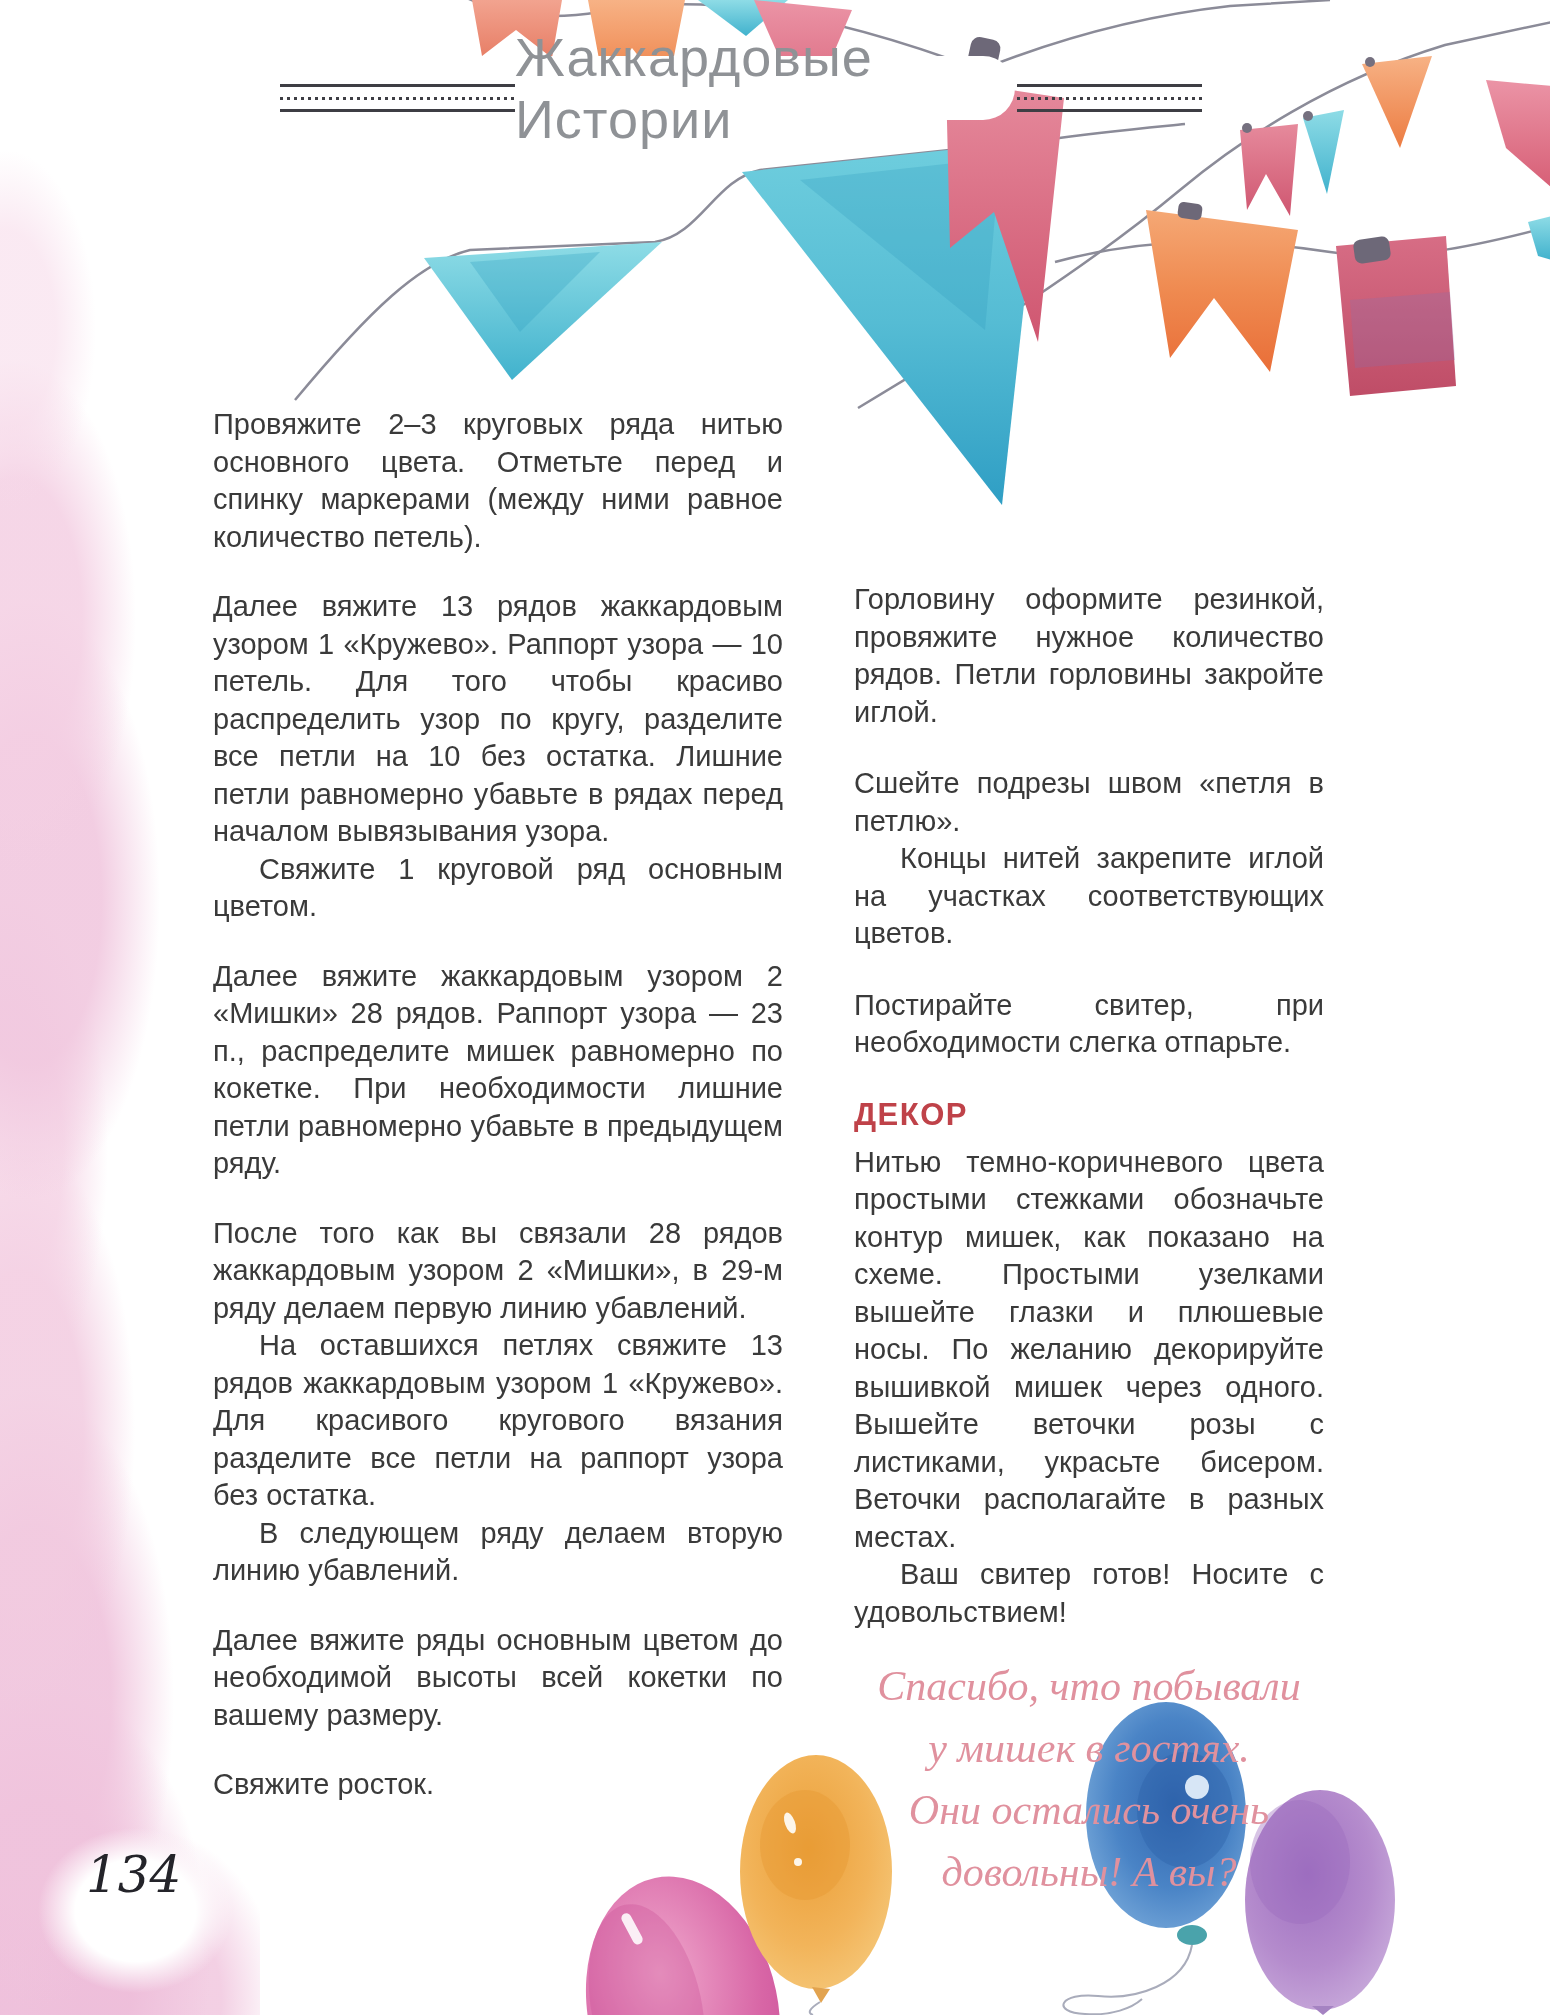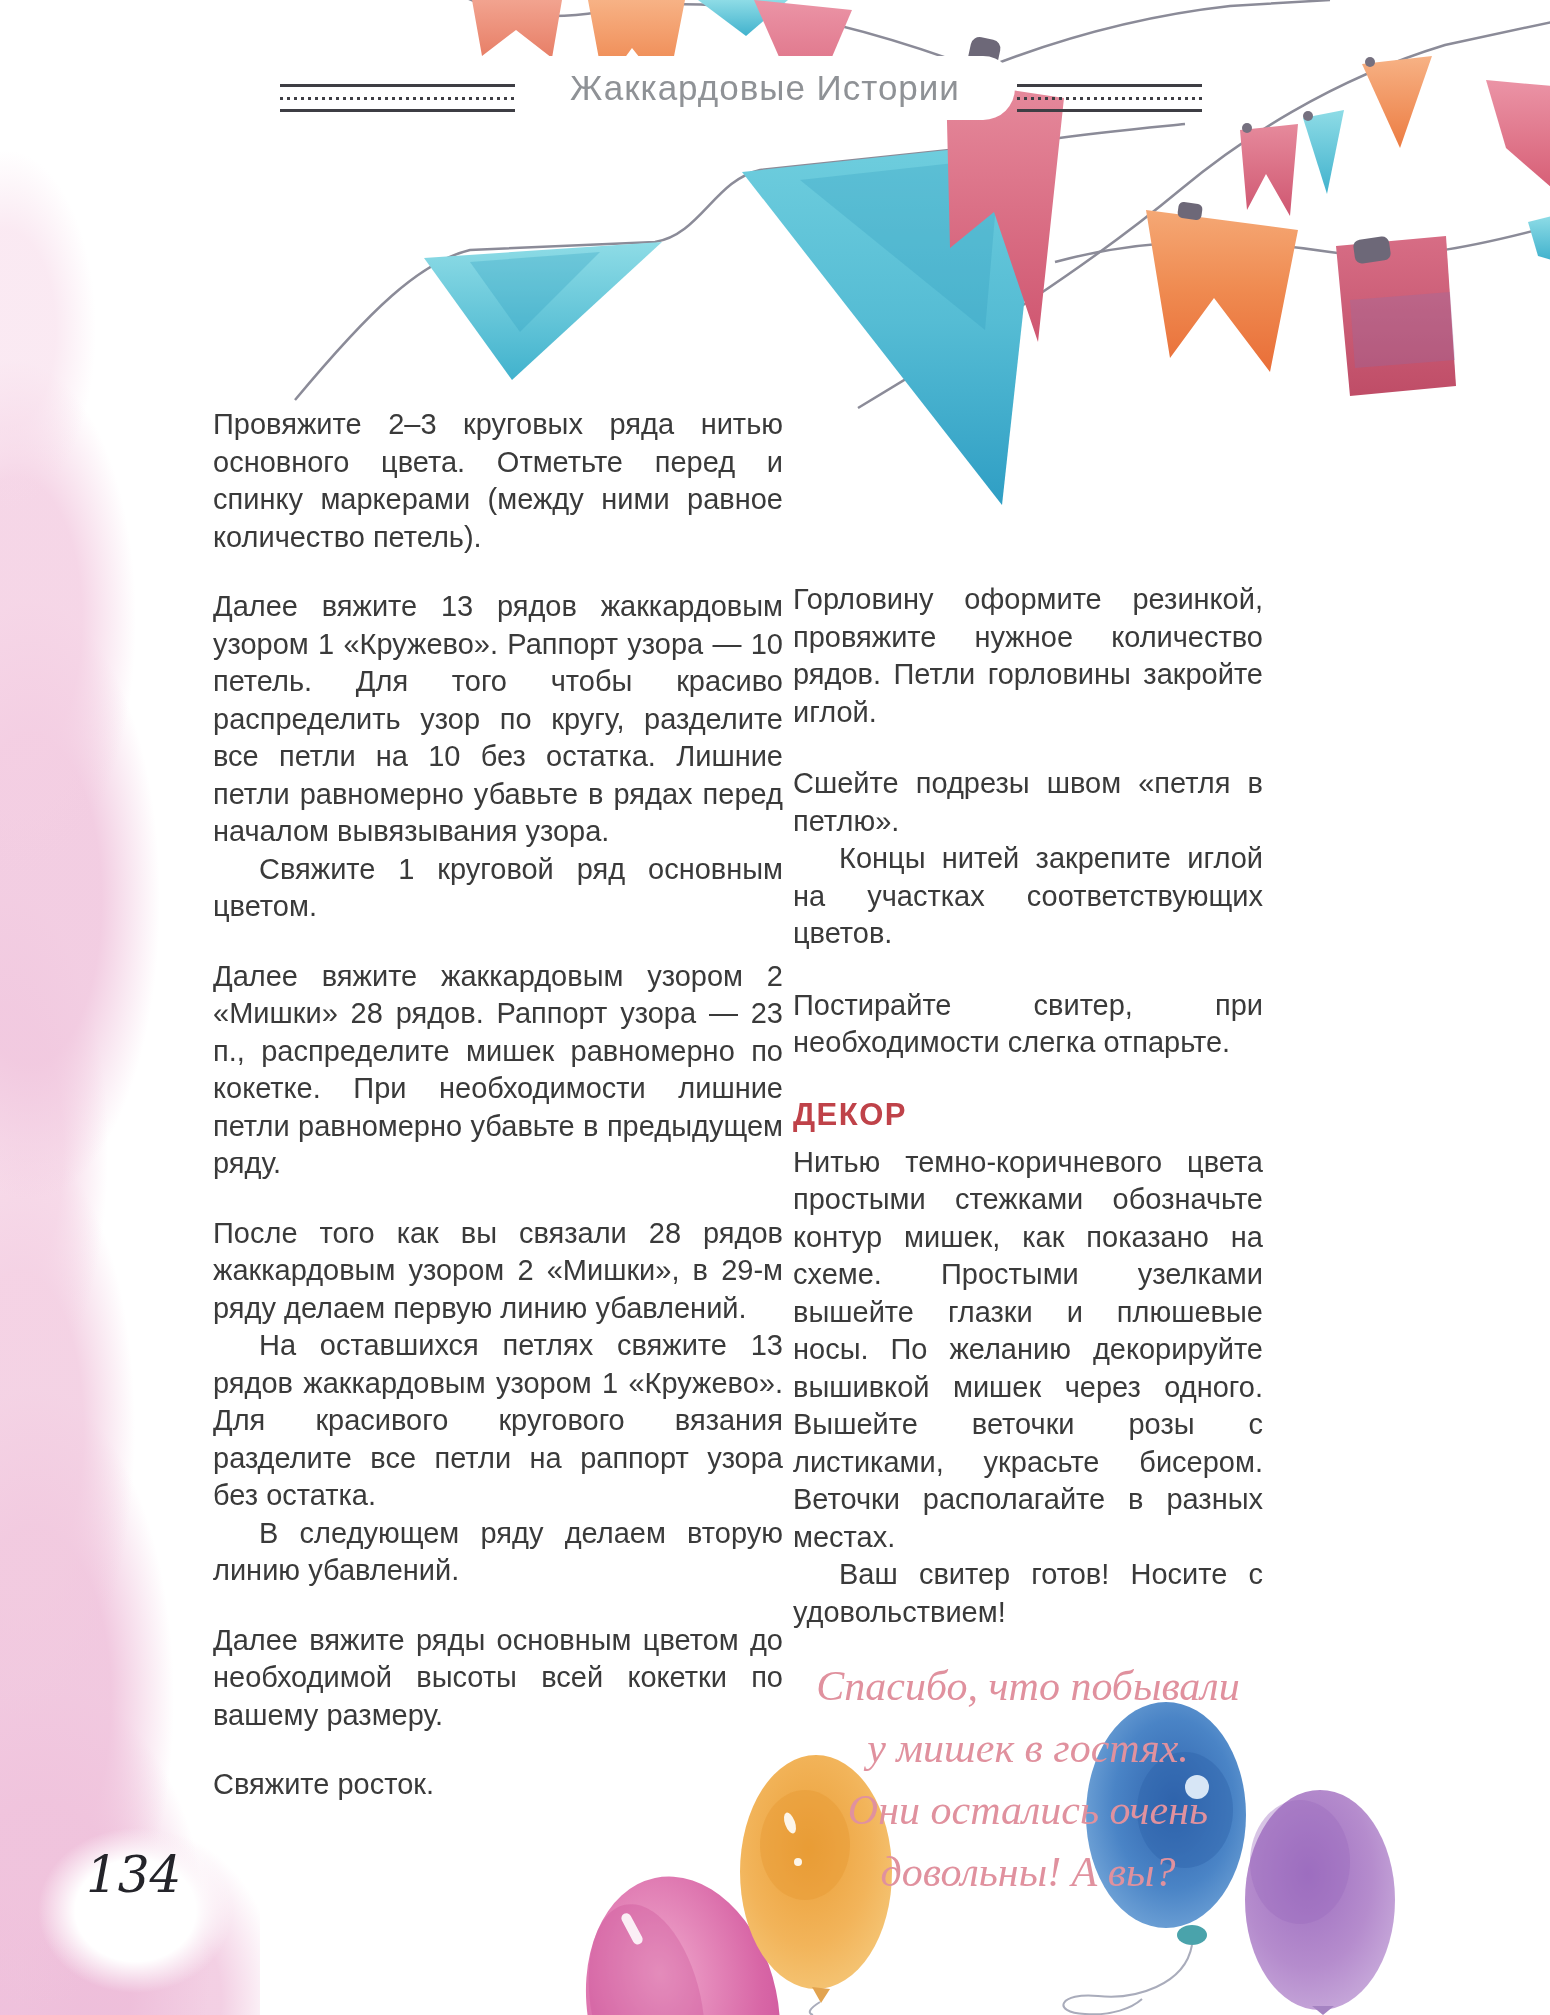--- a/index.html
+++ b/index.html
@@ -24,29 +24,29 @@
   
   .rule{position:absolute; top:84px; height:28px; display:flex; flex-direction:column; justify-content:space-between; z-index:2;}
   .rule-left{left:280px; width:235px;}
   .rule-right{left:1017px; width:185px;}
   .rule .solid{height:0; border-top:3px solid #3e3e44;}
   .rule .dot{height:3px; background:repeating-linear-gradient(90deg,#3e3e44 0 3px, transparent 3px 7px);}
   .page-title{
     position:absolute; left:515px; top:56px; width:500px; height:64px; z-index:2;
     margin:0; background:#ffffff; border-radius:40px;
     display:flex; align-items:center; justify-content:center;
-    font-size:35px; font-weight:normal; letter-spacing:1px; color:#8f9296;
+    font-size:54px; font-weight:normal; letter-spacing:1px; color:#8f9296;
   }
   
   .bunting{position:absolute; left:0; top:0; width:1550px; height:620px; z-index:1; pointer-events:none;}
   .balloons{position:absolute; left:0; bottom:0; width:1550px; height:420px; z-index:1; pointer-events:none;}
   
   .col{position:absolute; z-index:2; font-size:29px; line-height:37.5px;}
   .col-left {left:203px; top:406px; width:570px;margin-left:10px;}
-  .col-right{left:793px; top:581px; width:470px;}
+  .col-right{left:854px; top:581px; width:470px;}
   .col p{margin:0; text-align:justify;}
   .col p.blk{margin-top:32px;}
   .col-right p.blk{margin-top:34px;}
   .col p.first{margin-top:0;}
   .col p.ind{text-indent:46px;}
   .decor-heading{
     margin:36px 0 12px; font-size:31px; line-height:34px; font-weight:bold;
     letter-spacing:1.5px; color:#bf4249; text-align:left;
   }
   .script-note{

